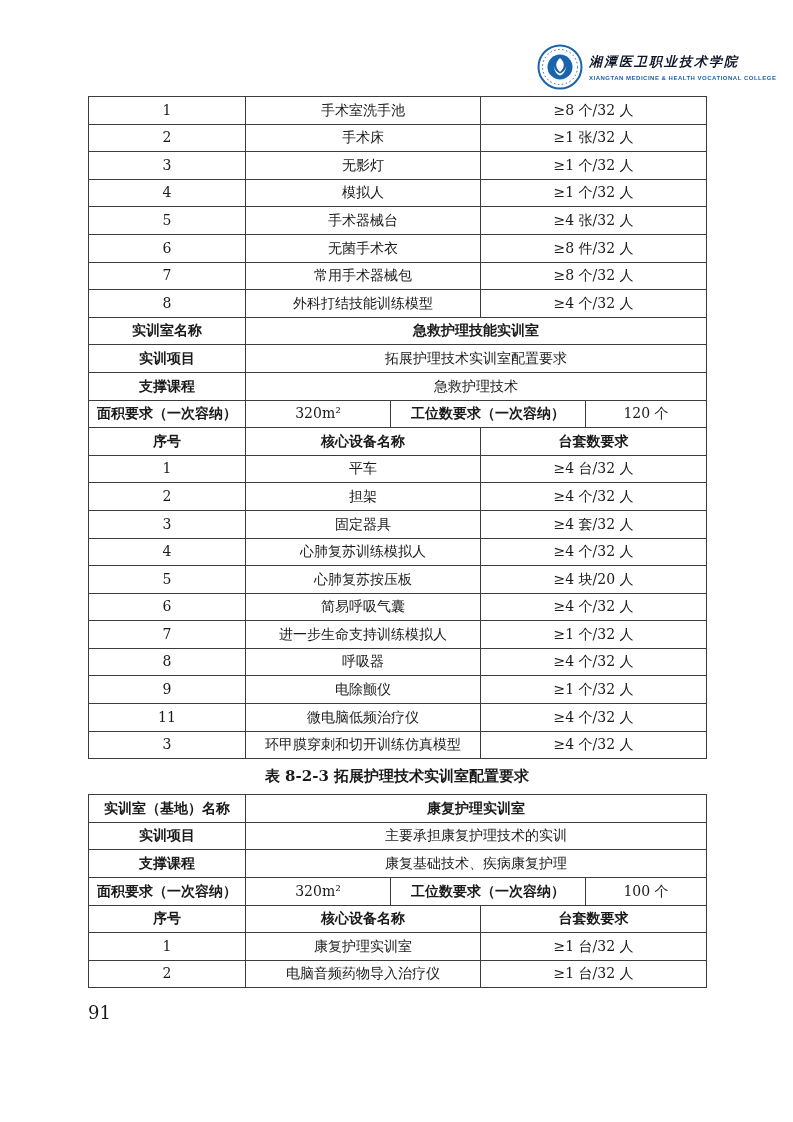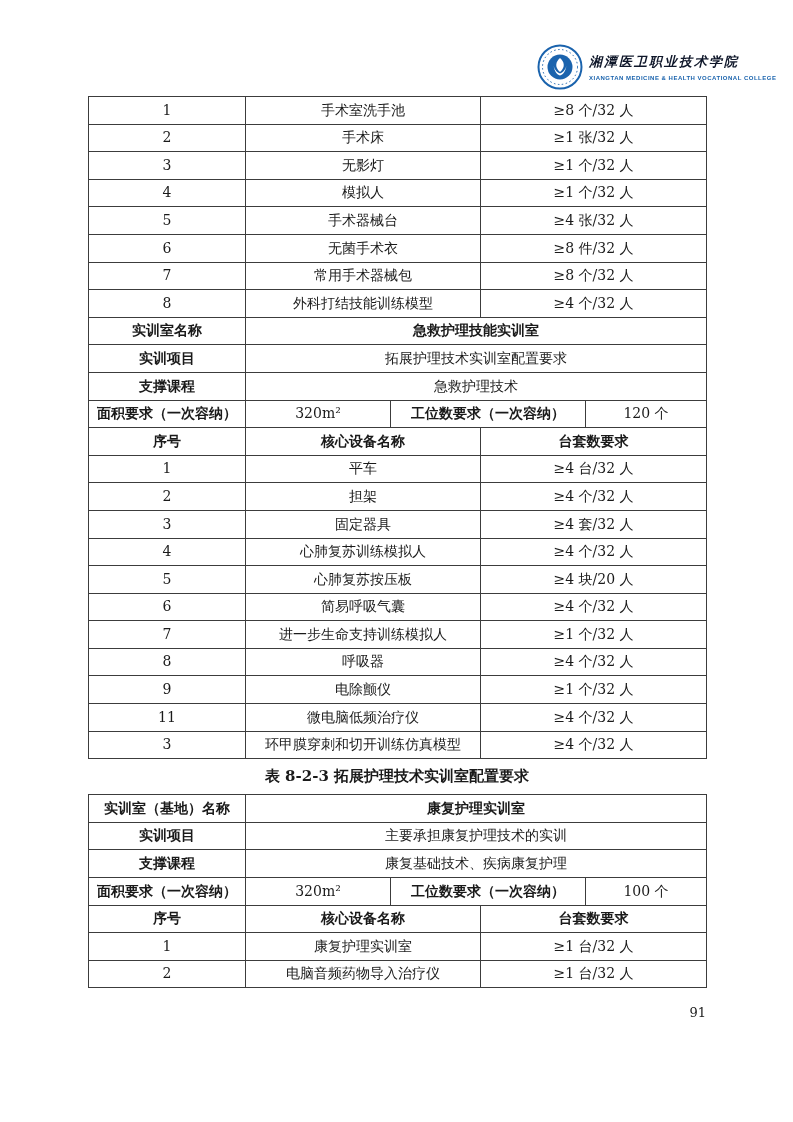--- a/index.html
+++ b/index.html
@@ -30,21 +30,21 @@
   td{
     border:1px solid #3c3c3c;text-align:center;vertical-align:middle;
     height:26.6px;padding:0 2px;overflow:hidden;white-space:nowrap;line-height:1.1;
   }
   td.b{font-weight:bold;}
   .caption{
     width:618px;text-align:center;font-weight:bold;font-size:15px;
     margin:7px 0 8px 0;line-height:20px;
   }
   .pagenum{
-    width:618px;text-align:right;font-size:13px;margin-top:17px;line-height:16px;
+    width:618px;text-align:left;font-size:18px;margin-top:17px;line-height:16px;
   }
 </style>
 </head>
 <body>
 
 <div class="page">
 
   <div class="logo">
     <span class="emblem">
       <svg width="46" height="46" viewBox="0 0 46 46" xmlns="http://www.w3.org/2000/svg">

